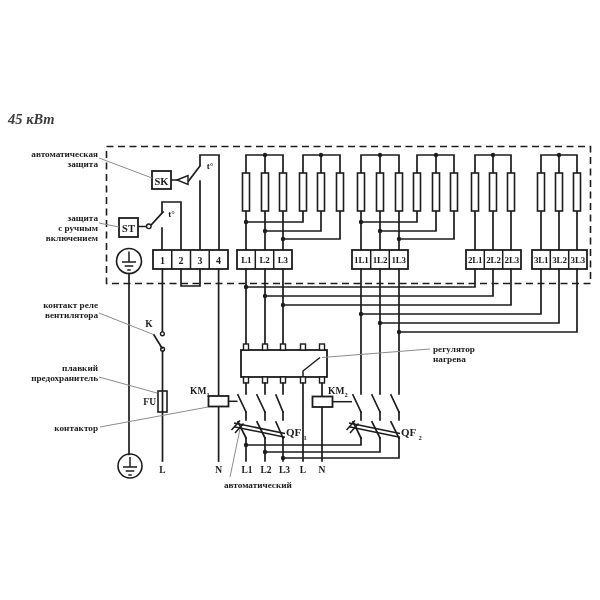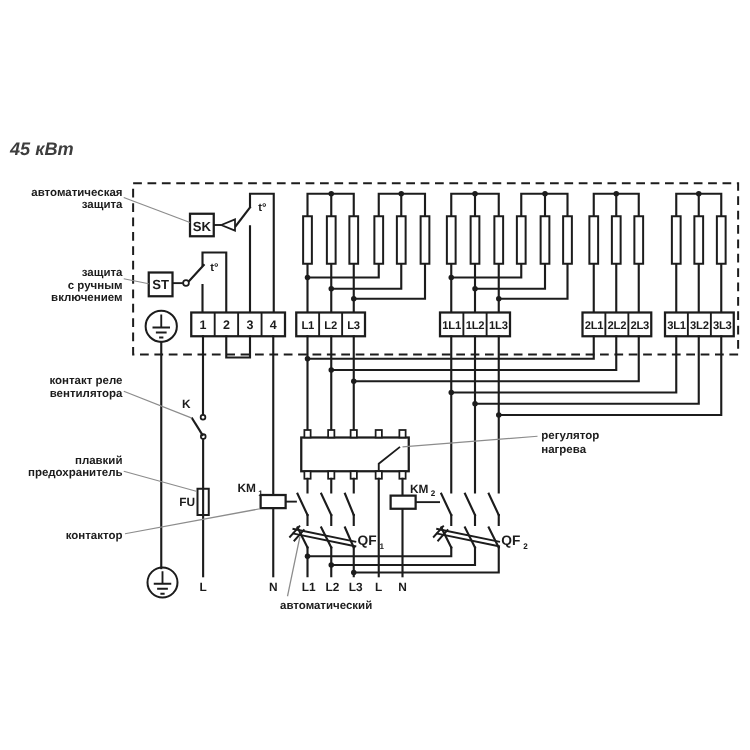--- a/index.html
+++ b/index.html
@@ -1,16 +1,16 @@
 <!DOCTYPE html>
 <html><head>
 <meta charset="utf-8">
 <style>
   html,body{margin:0;padding:0;background:#ffffff;}
-  .stage{position:relative;width:600px;height:504px;background:#fff;font-family:Liberation Sans, sans-serif;}
+  .stage{position:relative;width:600px;height:504px;background:#fff;font-family:Liberation Serif, serif;}
   svg{position:absolute;left:0;top:0;}
   text{fill:#1c1c1c;}
   .wire{stroke:#1c1c1c;stroke-width:1.7;fill:none;stroke-linecap:square;}
   .wire-thin{stroke:#1c1c1c;stroke-width:1.5;fill:none;}
   .boxline{stroke:#1c1c1c;stroke-width:1.8;fill:#ffffff;}
   .boxline-open{stroke:#1c1c1c;stroke-width:1.8;fill:none;}
   .res{stroke:#1c1c1c;stroke-width:1.6;fill:#ffffff;}
   .dashed{stroke:#1c1c1c;stroke-width:1.6;fill:none;stroke-dasharray:7 4.5;}
   .dot{fill:#1c1c1c;stroke:none;}
   .pin{fill:#ffffff;stroke:#1c1c1c;stroke-width:1.4;}

